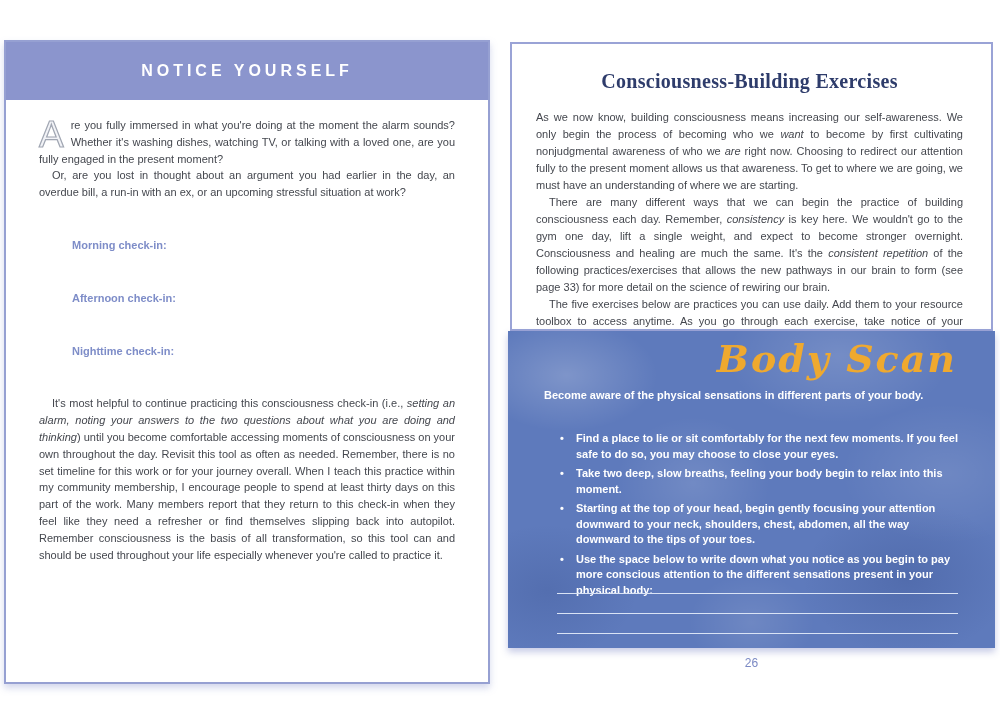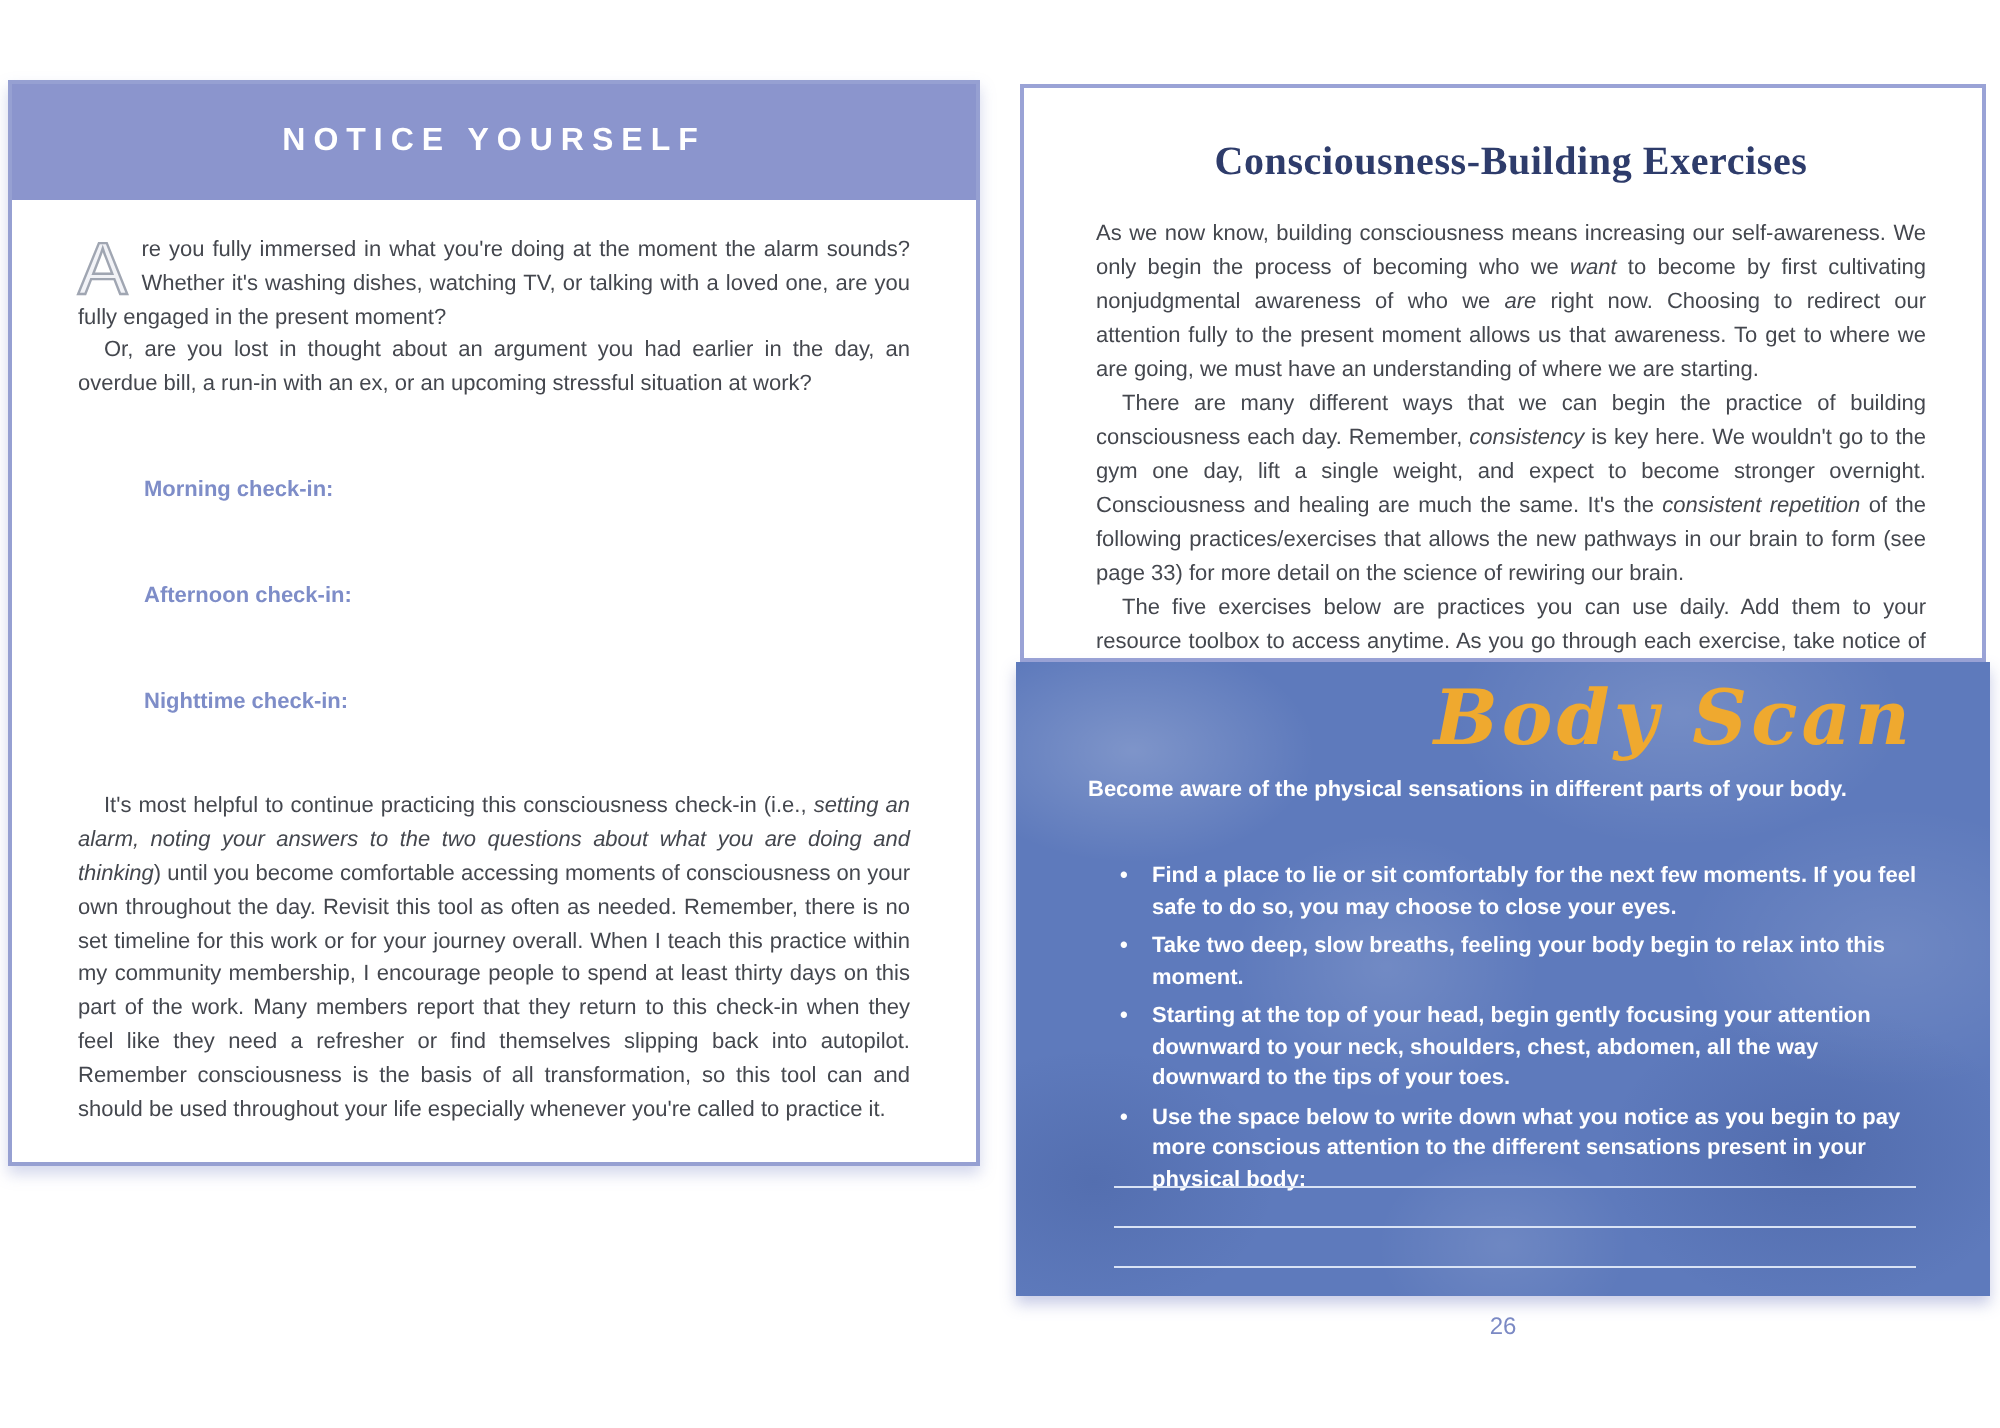--- a/index.html
+++ b/index.html
@@ -2,21 +2,21 @@
 <html><head>
 <meta charset="utf-8">
 <style>
   * { margin:0; padding:0; box-sizing:border-box; }
   html,body { width:1000px; height:714px; background:#ffffff; overflow:hidden;
               font-family:"Liberation Sans", sans-serif; }
   .spread { position:relative; width:1000px; height:714px; background:#fff; }
 
   
   .page-left {
-    position:absolute; left:4px; top:40px; width:486px; height:543px;
+    position:absolute; left:4px; top:40px; width:486px; height:644px;
     background:#fff; border:2px solid #96a0d2;
     box-shadow:0 4px 7px rgba(130,140,200,0.35);
     overflow:hidden;
   }
   .band {
     height:58px; background:#8b95cd; display:flex; align-items:center; justify-content:center;
   }
   .band-title {
     color:#ffffff; font-size:16px; font-weight:bold; letter-spacing:4px;
   }
@@ -34,21 +34,21 @@
     color:#7e8dc8; font-weight:bold; font-size:11px; margin-bottom:36px; text-align:left;padding-left:33px;
   }
   .closing { margin-top:8px; }
   .seg-i { font-style:italic; }
 
   
   .page-right { position:absolute; left:508px; top:42px; width:487px; height:606px; }
   .white-box {
     position:absolute; left:2px; right:2px; top:0; height:289px;
     background:#fff; border:2px solid #9aa3d6; overflow:hidden;
-    padding:26px 28px 0 36px;
+    padding:26px 28px 0 24px;
   }
   .right-title {
     font-family:"Liberation Serif", serif; color:#2e3c6b; font-size:20px;
     font-weight:600; text-align:center; letter-spacing:0.3px; margin-bottom:16px;
   }
   .right-body { color:#44474e; font-size:11px; line-height:17px; text-align:justify; }
 
   .blue-block {
     position:absolute; left:0; right:0; top:289px; bottom:0;
     background:

